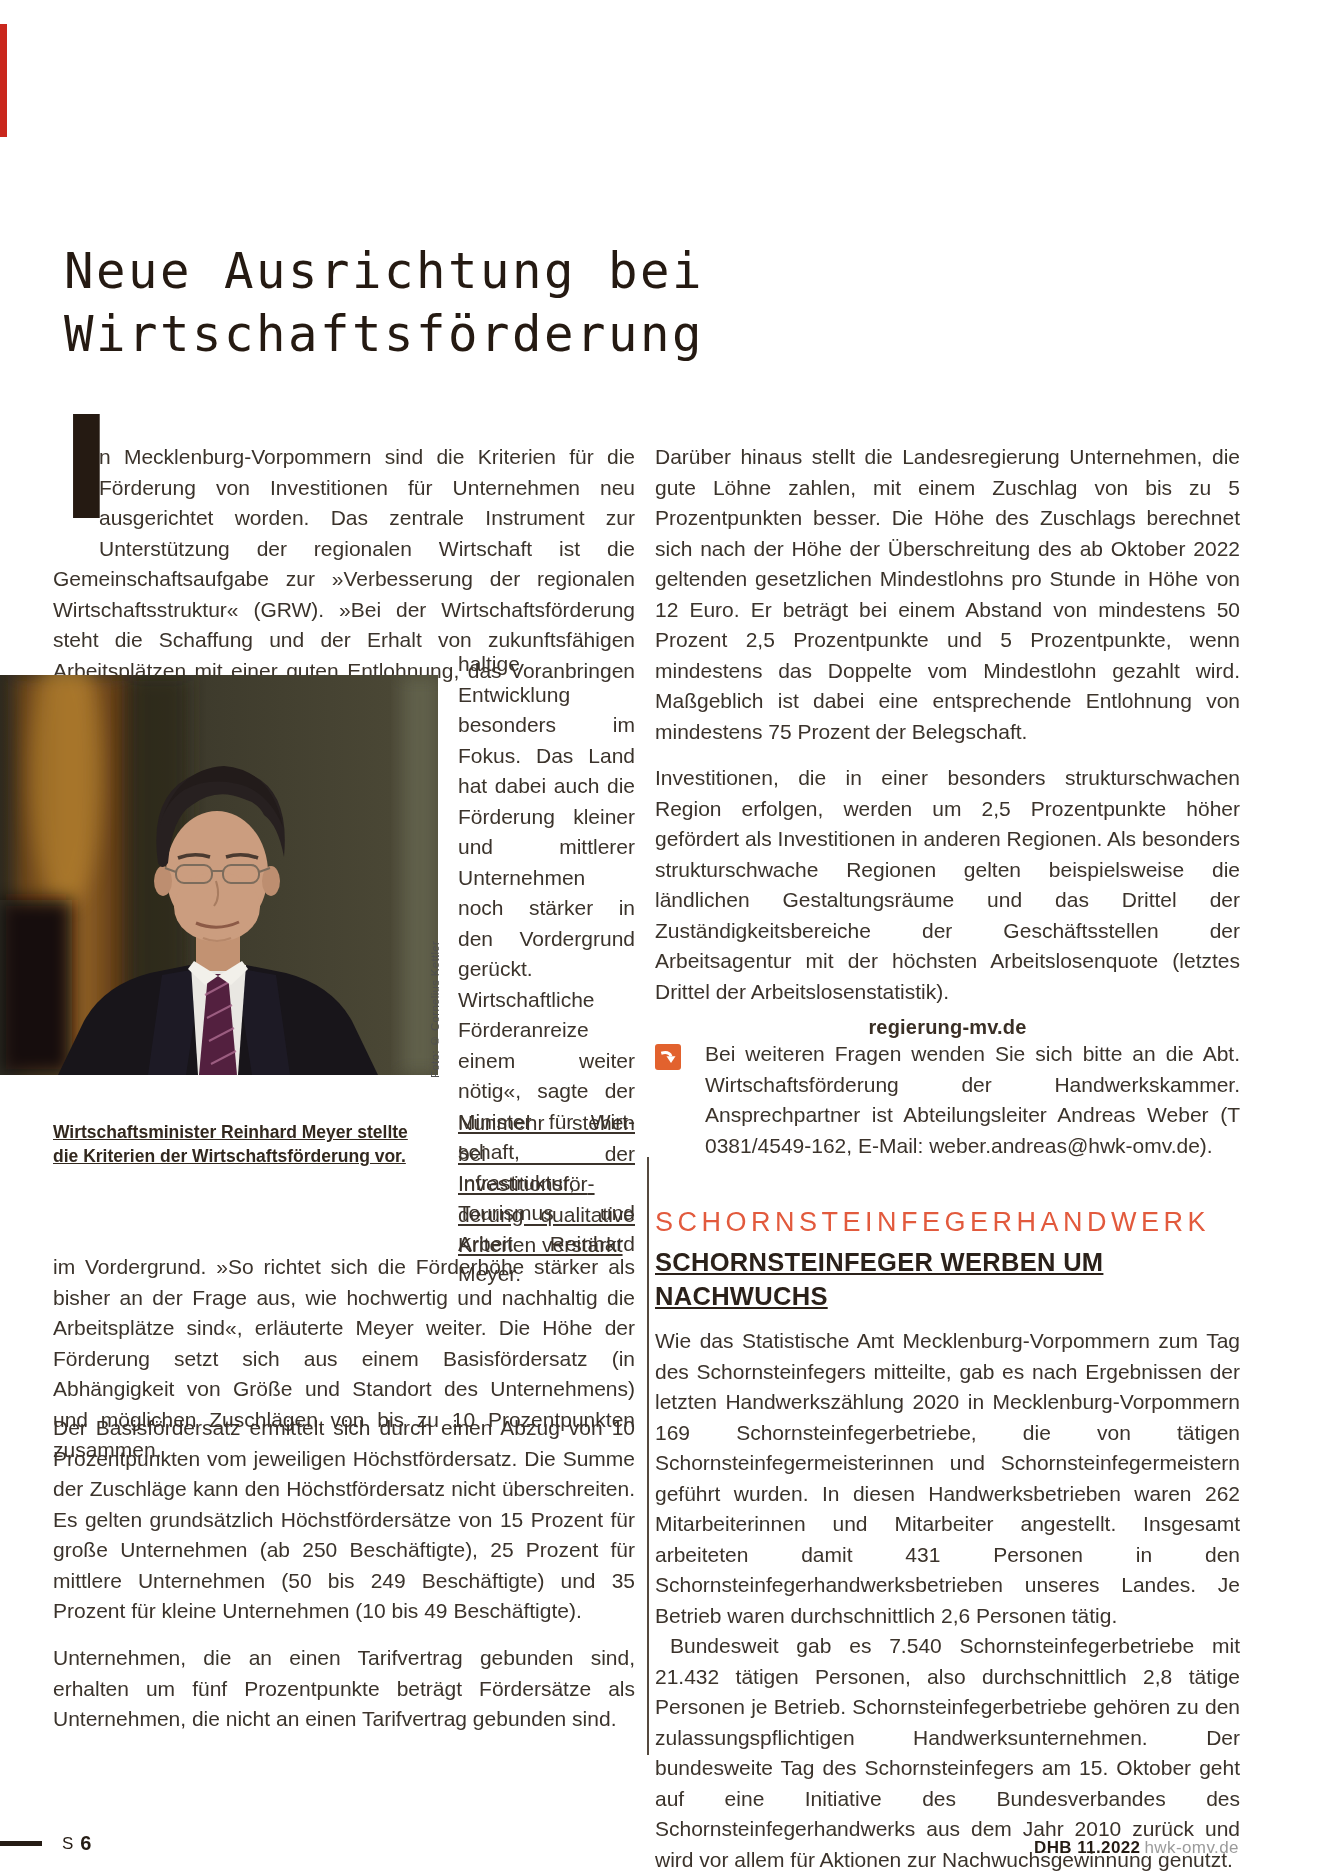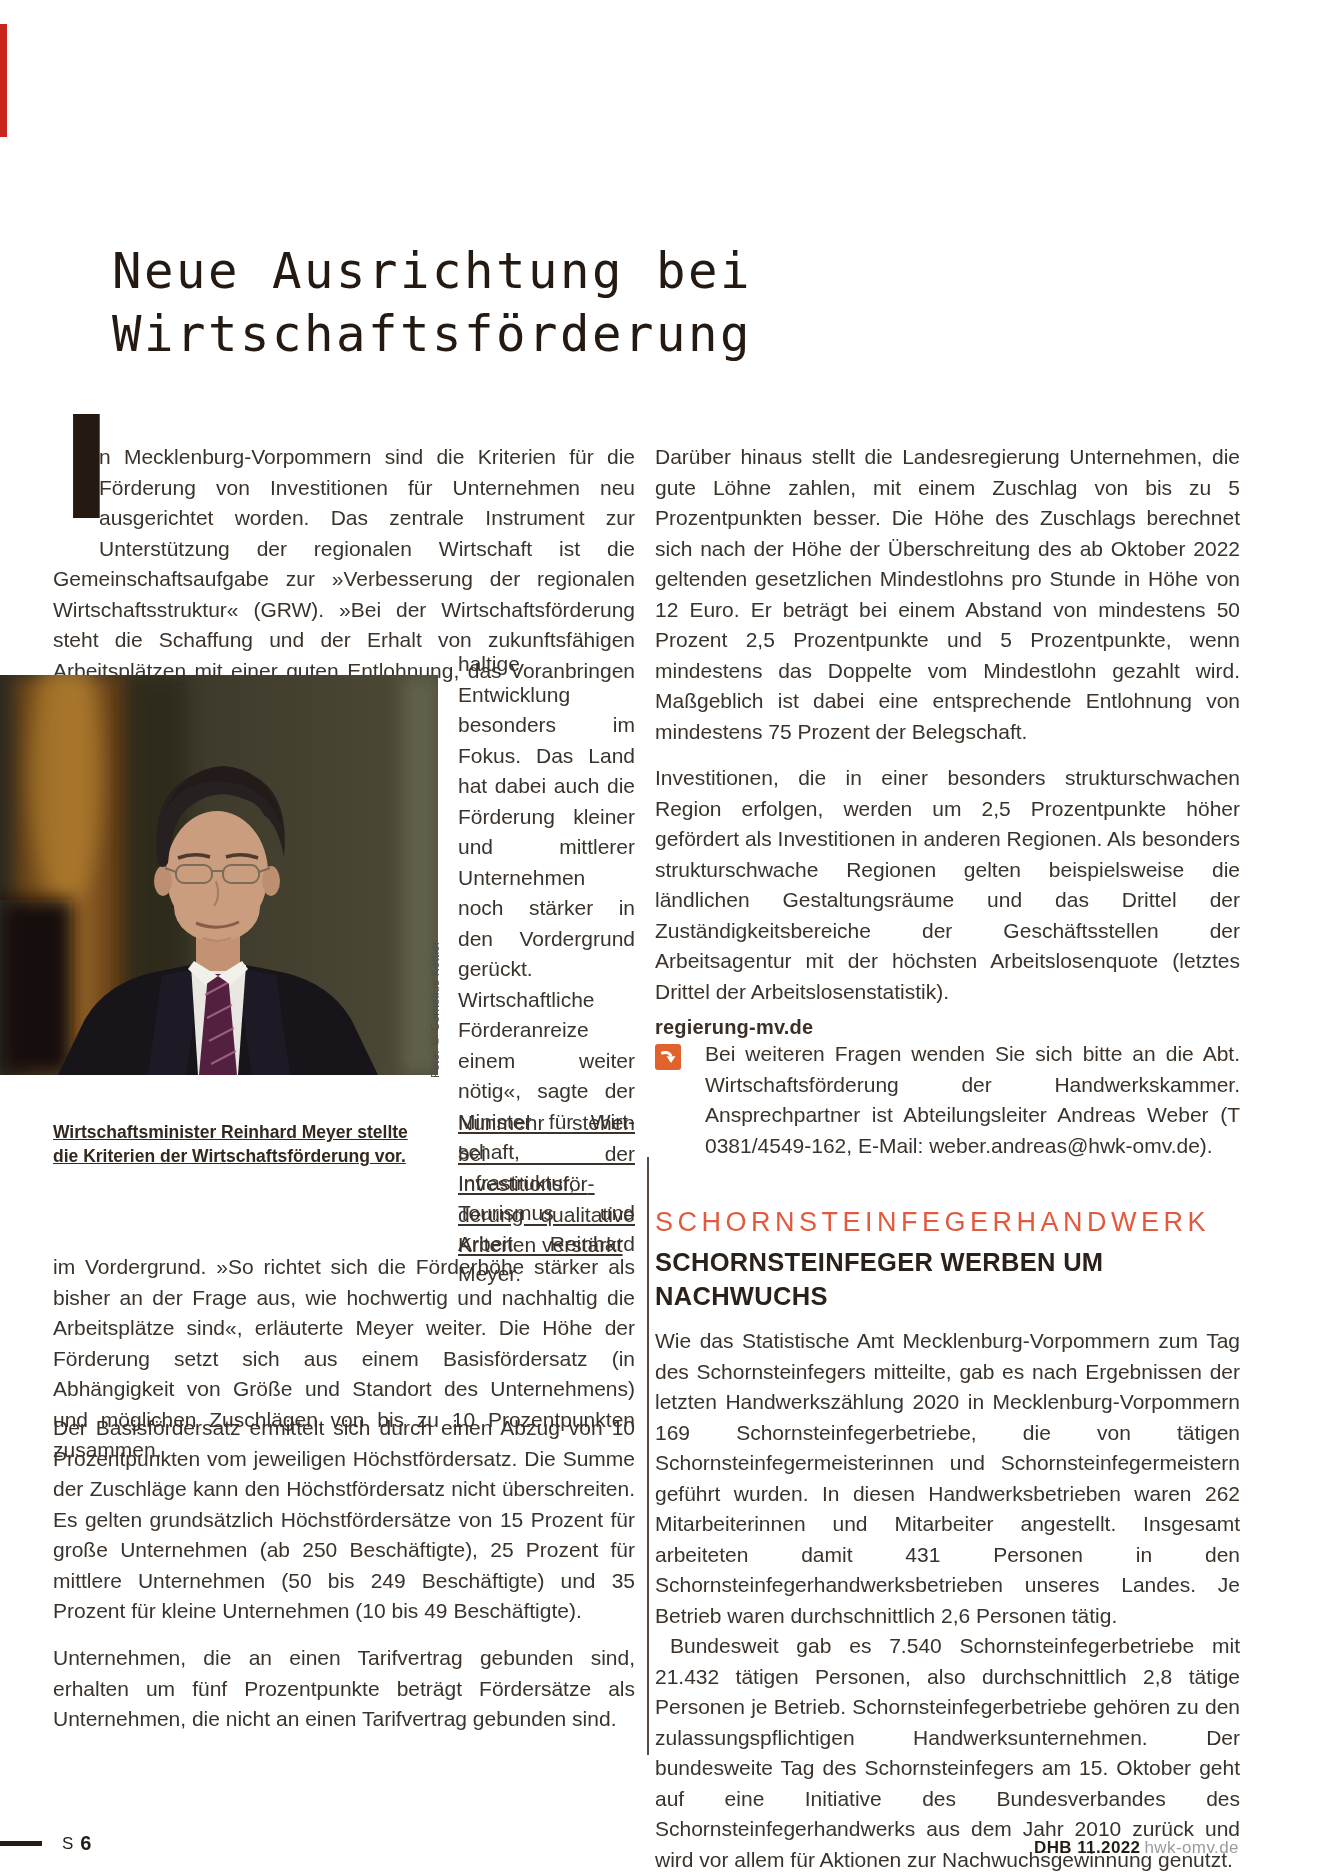--- a/index.html
+++ b/index.html
@@ -13,21 +13,21 @@
   .txt { font-size: 21px; line-height: 30.5px; text-align: justify; color: #3b332b; }
 
   
   .accent-bar { left: 0; top: 24px; width: 7px; height: 113px; background: #c9271d; }
 
   
   .headline {
     left: 64px; top: 240px;
     font-family: "DejaVu Sans Mono", monospace;
     font-size: 49px; line-height: 63px; letter-spacing: 2.5px;
-    color: #251a12; font-weight: 500; white-space: nowrap; margin-left: 48px;
+    color: #251a12; font-weight: 500; white-space: nowrap;
   }
 
   
   .dropcap {
     left: 60px; top: 420px; height: 101px; width: 30px;
     font-family: "DejaVu Sans", sans-serif; font-weight: 700;
     font-size: 142px; line-height: 98px; color: #251a12; overflow: visible;
   }
 
   .intro-a { left: 53px; top: 442px; width: 582px; }
@@ -50,39 +50,39 @@
     left: 53px; top: 1120px; width: 372px;
     font-size: 17.5px; font-weight: 700; line-height: 24px; color: #32281e; text-decoration: underline;
   }
 
   
   .right-col { left: 655px; top: 442px; width: 585px; }
   .right-col .p1 { }
   .right-col .p2 { margin-top: 16px; }
   .right-col .link {
     margin-top: 8px; font-weight: 700; font-size: 20px; line-height: 24px;
-    letter-spacing: 0.2px; color: #3a2f25; text-align: left; cursor: pointer;
+    letter-spacing: 0.2px; color: #3a2f25; text-align: center; cursor: pointer;
   }
   .infobox { margin-top: 0; display: flex; align-items: flex-start; }
   .infobox .icon-sq {
     flex: 0 0 auto; width: 26px; height: 26px; margin-top: 5px;
     background: #e2622e; border-radius: 3px;
     display: flex; align-items: center; justify-content: center;
   }
   .infobox .note { margin-left: 24px; width: 535px; }
 
   .section2 { margin-top: 45px; }
   .kicker {
     font-size: 27px; letter-spacing: 4.5px; color: #e25a3d;
     font-weight: 400; line-height: 32px;
   }
   .heading2 {
     margin-top: 7px; width: 480px;
     font-size: 25.5px; font-weight: 700; letter-spacing: 0.3px;
-    line-height: 34px; color: #2b211a;
+    line-height: 34px; color: #2b211a; text-decoration: underline;
   }
   .section2 .p3 { margin-top: 13px; }
   .section2 .p4 { text-indent: 15px; }
 
   .divider-v { left: 647px; top: 1157px; width: 2px; height: 598px; background: #554a3f; }
 
   
   .footer-left { left: 0; top: 1832px; display: flex; align-items: center; }
   .footer-rule { width: 42px; height: 5px; background: #251c14; }
   .footer-s { margin-left: 20px; font-size: 17px; color: #251c14; }

